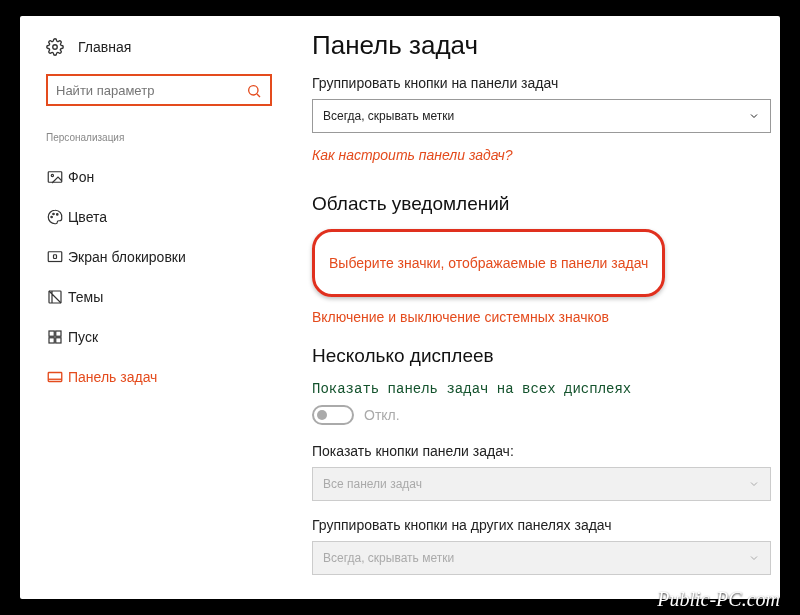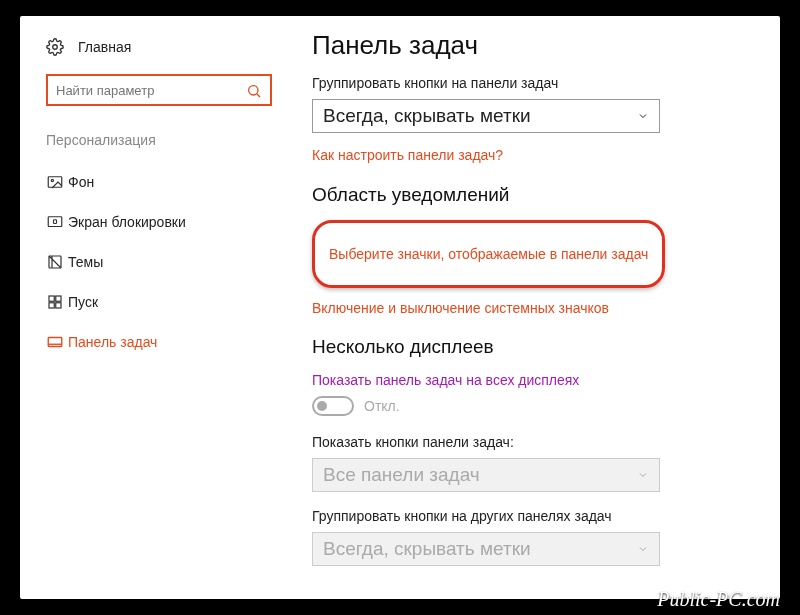--- a/index.html
+++ b/index.html
@@ -6,34 +6,34 @@
   html, body { width: 800px; height: 615px; font-family: "Segoe UI", Tahoma, sans-serif; background: #000; }
   .frame { position: relative; width: 800px; height: 615px; background: #000; border-radius: 17px; }
   .window { position: absolute; left: 20px; top: 16px; right: 20px; bottom: 16px; background: #fff; border-radius: 2px; box-shadow: 0 2px 10px rgba(0,0,0,0.4); display: flex; overflow: hidden; }
   .sidebar { width: 268px; flex: 0 0 268px; padding: 22px 0 0 26px; }
   .home-row { display: flex; align-items: center; gap: 14px; margin-bottom: 18px; }
   .gear { width: 18px; height: 18px; color: #333; }
   .home-row span { font-size: 14px; color: #222; }
   .search-wrap { position: relative; width: 226px; height: 32px; border: 2px solid #e44b1d; display: flex; align-items: center; padding: 0 30px 0 8px; }
   .search-wrap input { border: none; outline: none; width: 100%; font-size: 13px; color: #888; background: transparent; }
   .search-icon { position: absolute; right: 8px; top: 7px; width: 16px; height: 16px; color: #e44b1d; }
-  .group-title { font-size: 14px; color: #888; margin: 26px 0 14px 0; }
+  .group-title { font-size: 10px; color: #888; margin: 26px 0 14px 0; }
   .nav-item { display: flex; align-items: center; gap: 4px; height: 40px; font-size: 14px; color: #222; cursor: pointer; }
   .nav-item.active { color: #e44b1d; }
   .nav-item.active .nav-icon { color: #e44b1d; }
   .nav-icon { width: 18px; height: 18px; color: #333; flex: 0 0 18px; display: inline-flex; align-items: center; justify-content: center; }
   .content { flex: 1; padding: 14px 24px 0 24px; overflow: hidden; }
   h1 { font-size: 26px; font-weight: 400; color: #111; margin-bottom: 14px; }
   .label { font-size: 14px; color: #222; margin: 6px 0 8px 0; }
-  .label.disabled { color: #a21caf; }
-  .select { width: 348px; height: 34px; border: 1px solid #999; display: flex; align-items: center; justify-content: space-between; padding: 0 10px; font-size: 19px; color: #222; background: #fff; }
+  .label.disabled { color: #14532d; font-family: Liberation Mono, monospace; }
+  .select { width: 459px; height: 34px; border: 1px solid #999; display: flex; align-items: center; justify-content: space-between; padding: 0 10px; font-size: 12px; color: #222; background: #fff; }
   .select.disabled { background: #f1f1f1; color: #aaa; border-color: #ccc; }
   .chevron { width: 12px; height: 12px; }
   .link { font-size: 14px; color: #e44b1d; cursor: pointer; display: inline-block; }
-  .link.config { margin: 14px 0 13px 0; }
+  .link.config { margin: 14px 0 22px 0; font-style: italic; }
   h2 { font-size: 19px; font-weight: 400; color: #111; margin: 8px 0 14px 0; }
   .highlight-pill { display: inline-block; border: 3px solid #e0301e; border-radius: 20px; padding: 22px 14px; box-shadow: 0 2px 4px rgba(0,0,0,0.25); margin-bottom: 12px; }
   .link2 { display: block; margin-bottom: 20px; }
   .toggle-row { display: flex; align-items: center; gap: 10px; margin: 4px 0 18px 0; }
   .toggle { width: 42px; height: 20px; border: 2px solid #aaa; border-radius: 20px; position: relative; background: #fff; }
   .toggle::after { content: ""; position: absolute; left: 3px; top: 3px; width: 10px; height: 10px; border-radius: 50%; background: #aaa; }
   .toggle-text { font-size: 14px; color: #aaa; }
   .watermark { position: absolute; right: 20px; bottom: 4px; color: #fff; font-family: Georgia, serif; font-style: italic; font-size: 20px; text-shadow: 0 1px 2px #000; }
 </style>
 </head>
@@ -65,20 +65,31 @@
         <span class="nav-icon">
           <svg viewBox="0 0 24 24" width="18" height="18" fill="none" stroke="currentColor" stroke-width="1.6">
               <rect x="3" y="5" width="18" height="14" rx="1"></rect>
               <circle cx="8.5" cy="10" r="1.5"></circle>
               <path d="M21 17l-5-5-8 8"></path>
             </svg>
         </span>
         <span>Фон</span>
       </div>
 
+      <div class="nav-item">
+        <span class="nav-icon">
+          <svg viewBox="0 0 24 24" width="18" height="18" fill="none" stroke="currentColor" stroke-width="1.6">
+              <path d="M12 3a9 9 0 1 0 0 18h1a2 2 0 0 0 2-2 2 2 0 0 1 2-2h1a3 3 0 0 0 3-3 9 9 0 0 0-9-11z"></path>
+              <circle cx="7.5" cy="12" r="1"></circle>
+              <circle cx="10" cy="8" r="1"></circle>
+              <circle cx="15" cy="8.5" r="1"></circle>
+            </svg>
+        </span>
+        <span>Цвета</span>
+      </div>
 
       <div class="nav-item">
         <span class="nav-icon">
           <svg viewBox="0 0 24 24" width="18" height="18" fill="none" stroke="currentColor" stroke-width="1.6">
               <rect x="3" y="5" width="18" height="13" rx="1"></rect>
               <path d="M3 18h18"></path>
               <rect x="10" y="9" width="4" height="5" rx="1"></rect>
             </svg>
         </span>
         <span>Экран блокировки</span>

